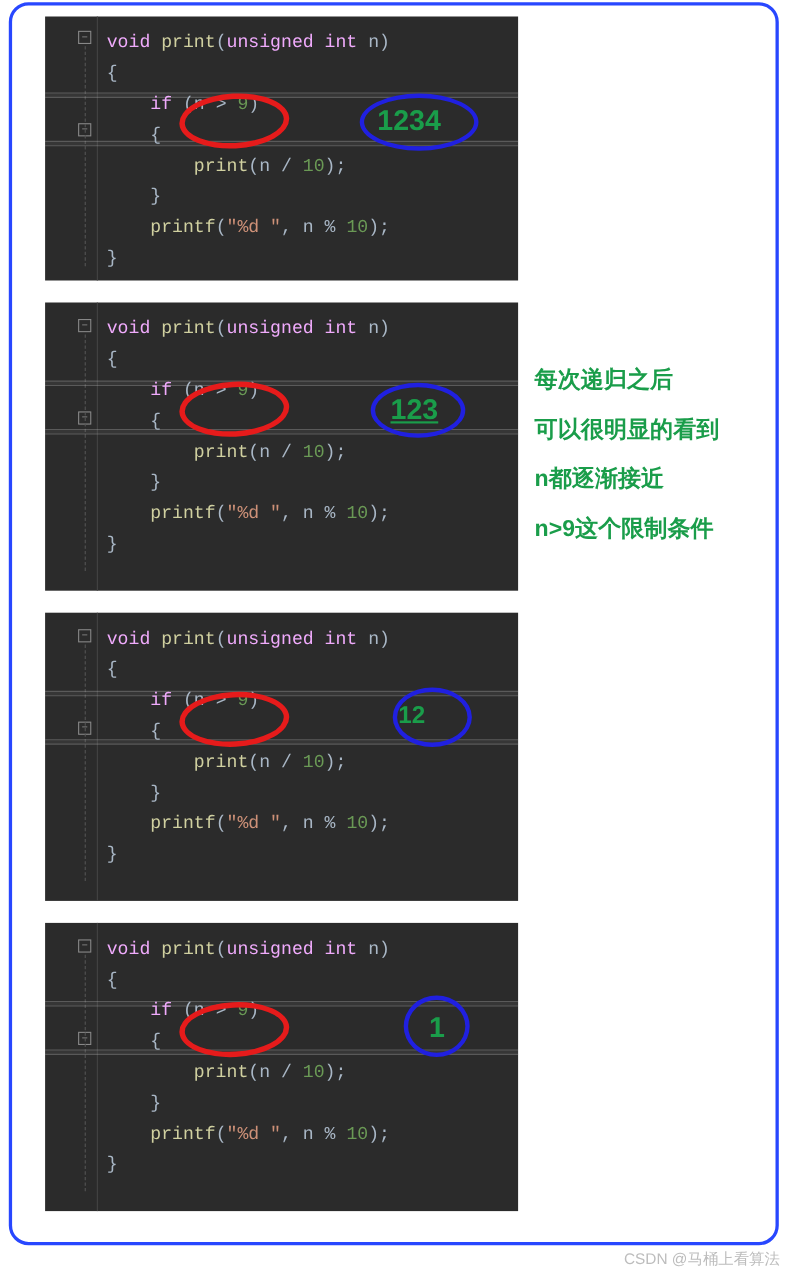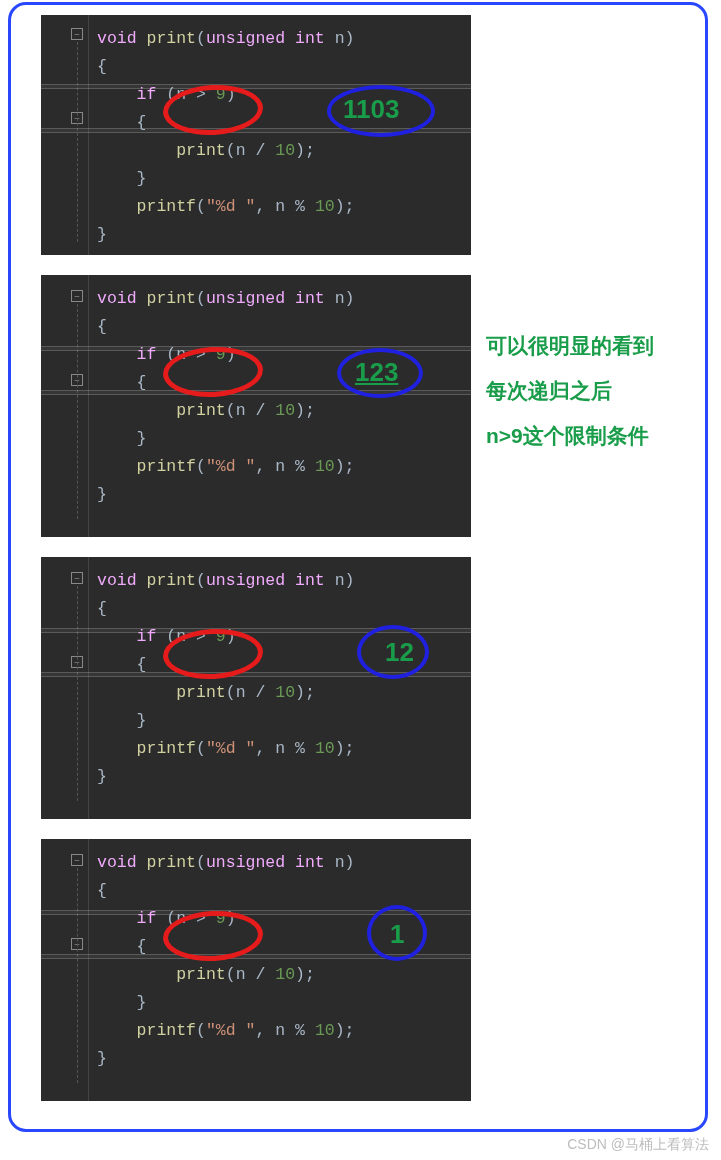--- a/index.html
+++ b/index.html
@@ -130,21 +130,21 @@
     <div class="code-content"><span class="kw-blue">void</span> <span class="fn-cyan">print</span><span class="paren">(</span><span class="kw-blue">unsigned</span> <span class="kw-blue">int</span> <span>n</span><span class="paren">)</span>
 <span>{</span>
     <span class="kw-blue">if</span> <span>(</span><span>n</span> <span>&gt;</span> <span class="num-green">9</span><span>)</span>
     <span>{</span>
         <span class="fn-cyan">print</span><span>(</span><span>n</span> <span>/</span> <span class="num-green">10</span><span>);</span>
     <span>}</span>
     <span class="fn-cyan">printf</span><span>(</span><span class="str-orange">"%d "</span><span>,</span> <span>n</span> <span>%</span> <span class="num-green">10</span><span>);</span>
 <span>}</span></div>
     <div class="red-ellipse" style="left:122px; top:70px; width:100px; height:50px;"></div>
     <div class="blue-ellipse" style="left:286px; top:70px; width:108px; height:52px;"></div>
-    <div class="badge" style="left:302px; top:79px; font-size:26px;">1103</div>
+    <div class="badge" style="left:302px; top:79px; font-size:26px;">1234</div>
   </div>
 
   <div class="code-block block-2">
     <div class="gutter">
       <div class="fold-box" style="top:15px;"><span>−</span></div>
       <div class="fold-box" style="top:99px;"><span>−</span></div>
       <div class="guide" style="left:36px; top:29px; height:215px;"></div>
     </div>
     <div class="hi-line" style="top:71px; height:5px;"></div>
     <div class="hi-line" style="top:115px; height:5px;"></div>
@@ -172,21 +172,21 @@
     <div class="code-content"><span class="kw-blue">void</span> <span class="fn-cyan">print</span><span class="paren">(</span><span class="kw-blue">unsigned</span> <span class="kw-blue">int</span> <span>n</span><span class="paren">)</span>
 <span>{</span>
     <span class="kw-blue">if</span> <span>(</span><span>n</span> <span>&gt;</span> <span class="num-green">9</span><span>)</span>
     <span>{</span>
         <span class="fn-cyan">print</span><span>(</span><span>n</span> <span>/</span> <span class="num-green">10</span><span>);</span>
     <span>}</span>
     <span class="fn-cyan">printf</span><span>(</span><span class="str-orange">"%d "</span><span>,</span> <span>n</span> <span>%</span> <span class="num-green">10</span><span>);</span>
 <span>}</span></div>
     <div class="red-ellipse" style="left:122px; top:72px; width:100px; height:50px;"></div>
     <div class="blue-ellipse" style="left:316px; top:68px; width:72px; height:54px;"></div>
-    <div class="badge" style="left:344px; top:80px; font-size:26px;">12</div>
+    <div class="badge" style="left:321px; top:80px; font-size:22px;">12</div>
   </div>
 
   <div class="code-block block-4">
     <div class="gutter">
       <div class="fold-box" style="top:15px;"><span>−</span></div>
       <div class="fold-box" style="top:99px;"><span>−</span></div>
       <div class="guide" style="left:36px; top:29px; height:215px;"></div>
     </div>
     <div class="hi-line" style="top:71px; height:5px;"></div>
     <div class="hi-line" style="top:115px; height:5px;"></div>
@@ -197,20 +197,21 @@
         <span class="fn-cyan">print</span><span>(</span><span>n</span> <span>/</span> <span class="num-green">10</span><span>);</span>
     <span>}</span>
     <span class="fn-cyan">printf</span><span>(</span><span class="str-orange">"%d "</span><span>,</span> <span>n</span> <span>%</span> <span class="num-green">10</span><span>);</span>
 <span>}</span></div>
     <div class="red-ellipse" style="left:122px; top:72px; width:100px; height:50px;"></div>
     <div class="blue-ellipse" style="left:326px; top:66px; width:60px; height:56px;"></div>
     <div class="badge" style="left:349px; top:80px; font-size:26px;">1</div>
   </div>
 
   <div class="sidebar-note">
+    <div>每次递归之后</div>
     <div>可以很明显的看到</div>
-    <div>每次递归之后</div>
+    <div>n都逐渐接近</div>
     <div>n&gt;9这个限制条件</div>
   </div>
 
 </div>
 
 <div class="watermark">CSDN @马桶上看算法</div>
 
 </body></html>

